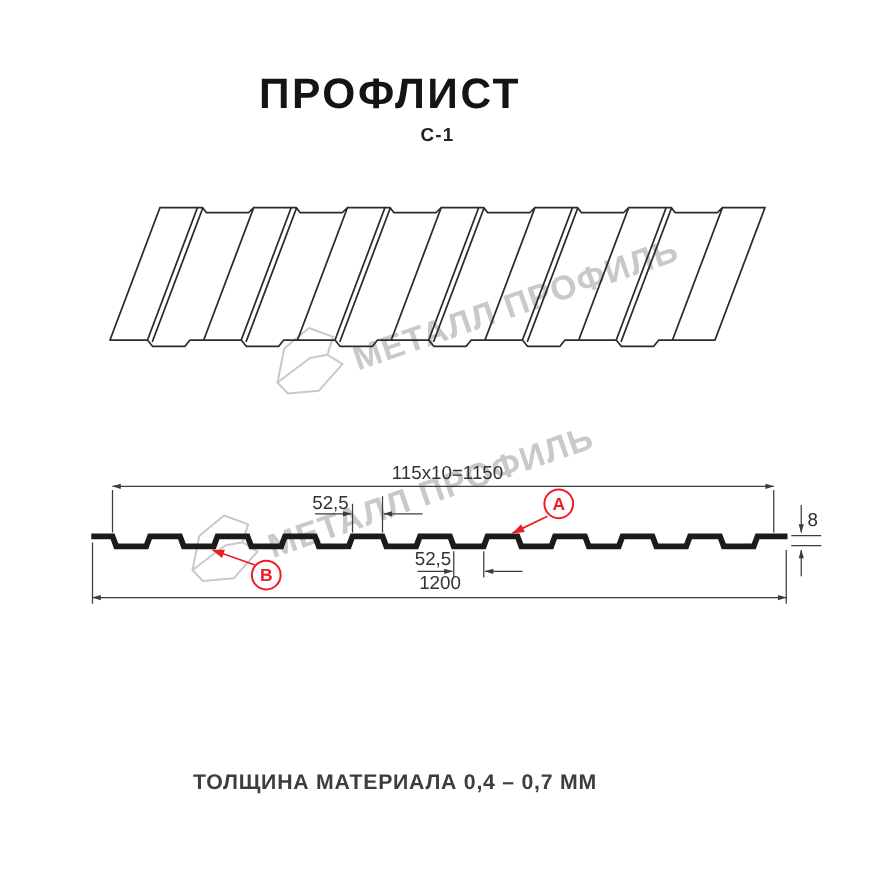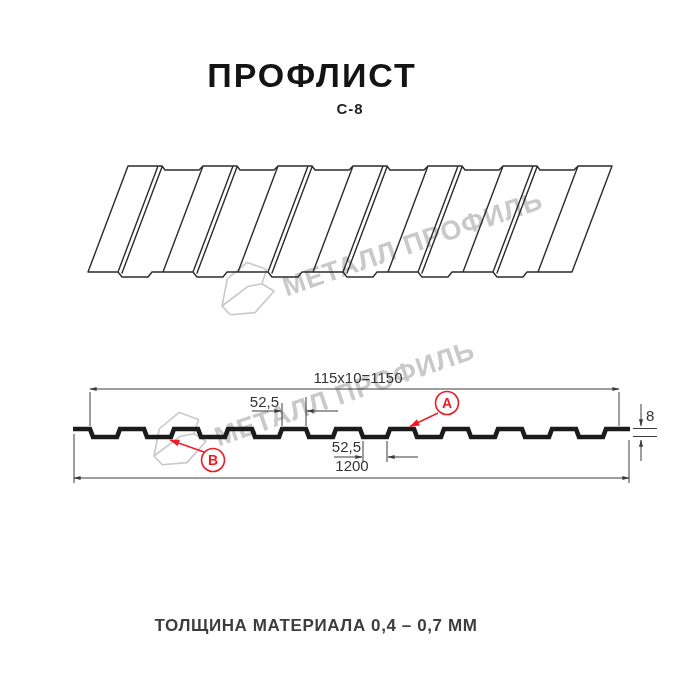--- a/index.html
+++ b/index.html
@@ -32,21 +32,21 @@
   .redtext{fill:var(--red);font-size:14px;font-weight:bold;text-anchor:middle;
     font-family:"Liberation Sans",sans-serif;}
   .wm-text{fill:var(--wm);font-size:27px;font-weight:bold;letter-spacing:1px;
     font-family:"Liberation Sans",sans-serif;}
   .wm-logo{stroke:var(--wm);stroke-width:1.6;fill:none;stroke-linejoin:round;}
 </style>
 </head>
 <body>
 
 <div class="title">ПРОФЛИСТ</div>
-<div class="model">С-8</div>
+<div class="model">С-1</div>
 
 <svg width="700" height="700" viewBox="0 0 700 700">
   <defs>
     <marker id="mDim" viewBox="0 0 10 10" refX="9.5" refY="5" markerWidth="11" markerHeight="7" orient="auto-start-reverse">
       <path d="M0,2 L10,5 L0,8 Z" fill="#3c3c3c"></path>
     </marker>
     <marker id="mRed" viewBox="0 0 10 10" refX="9.5" refY="5" markerWidth="10" markerHeight="7" orient="auto-start-reverse">
       <path d="M0,1.5 L10,5 L0,8.5 Z" fill="#ed1c24"></path>
     </marker>
   </defs>

